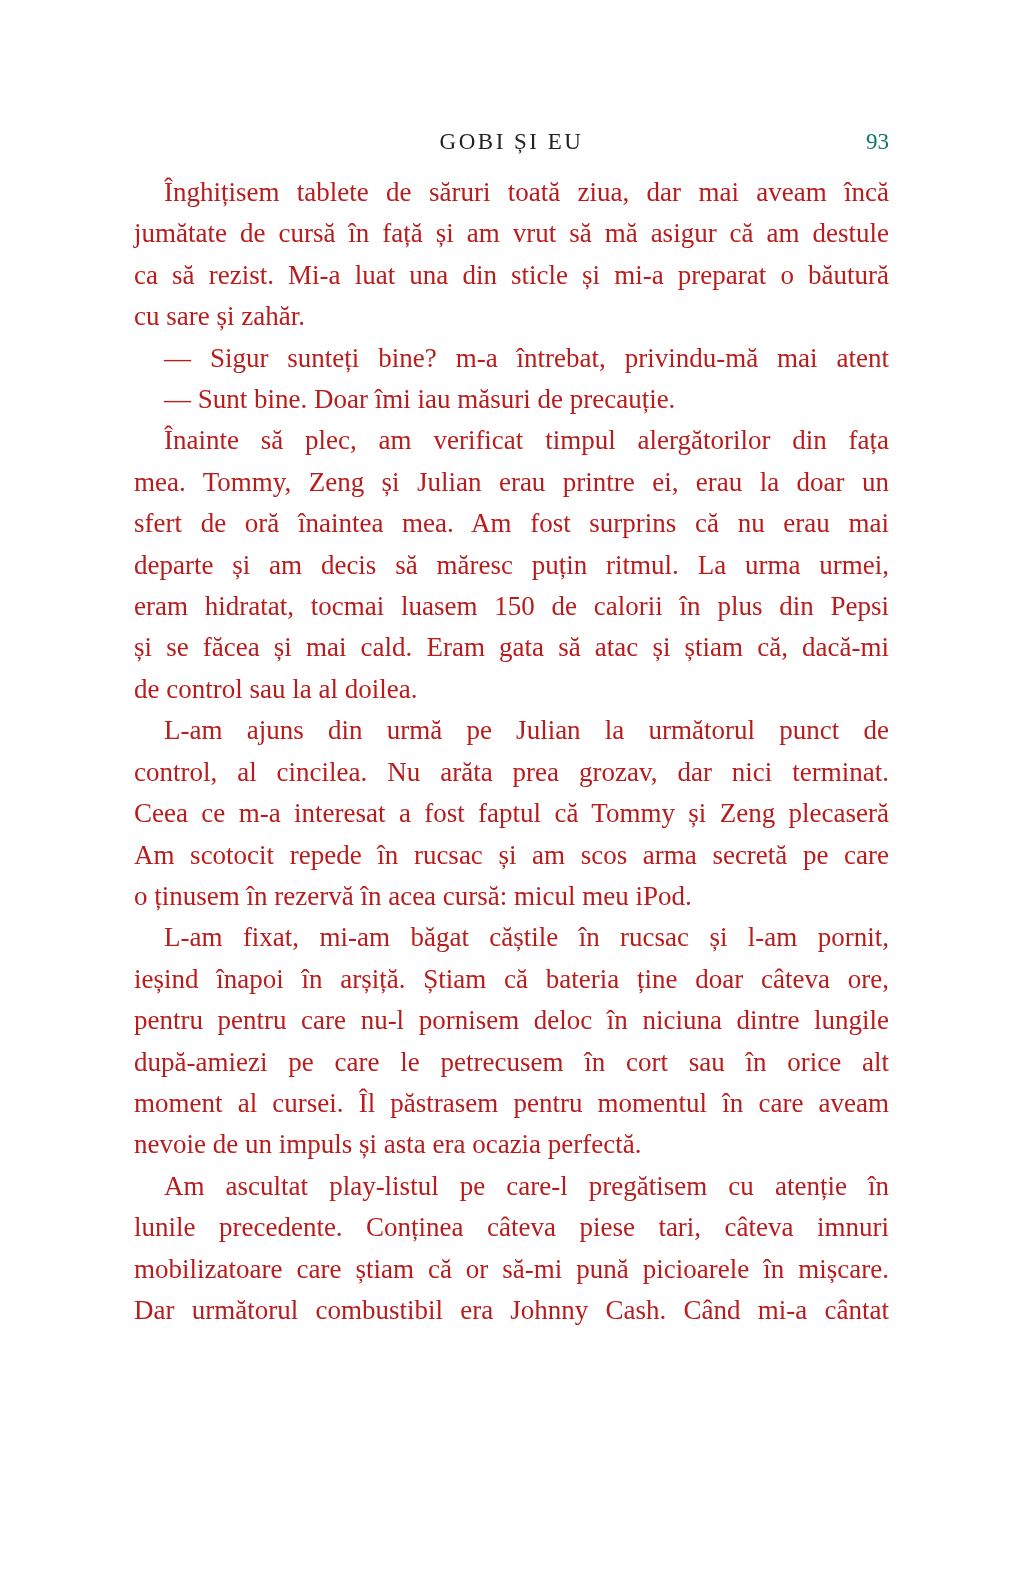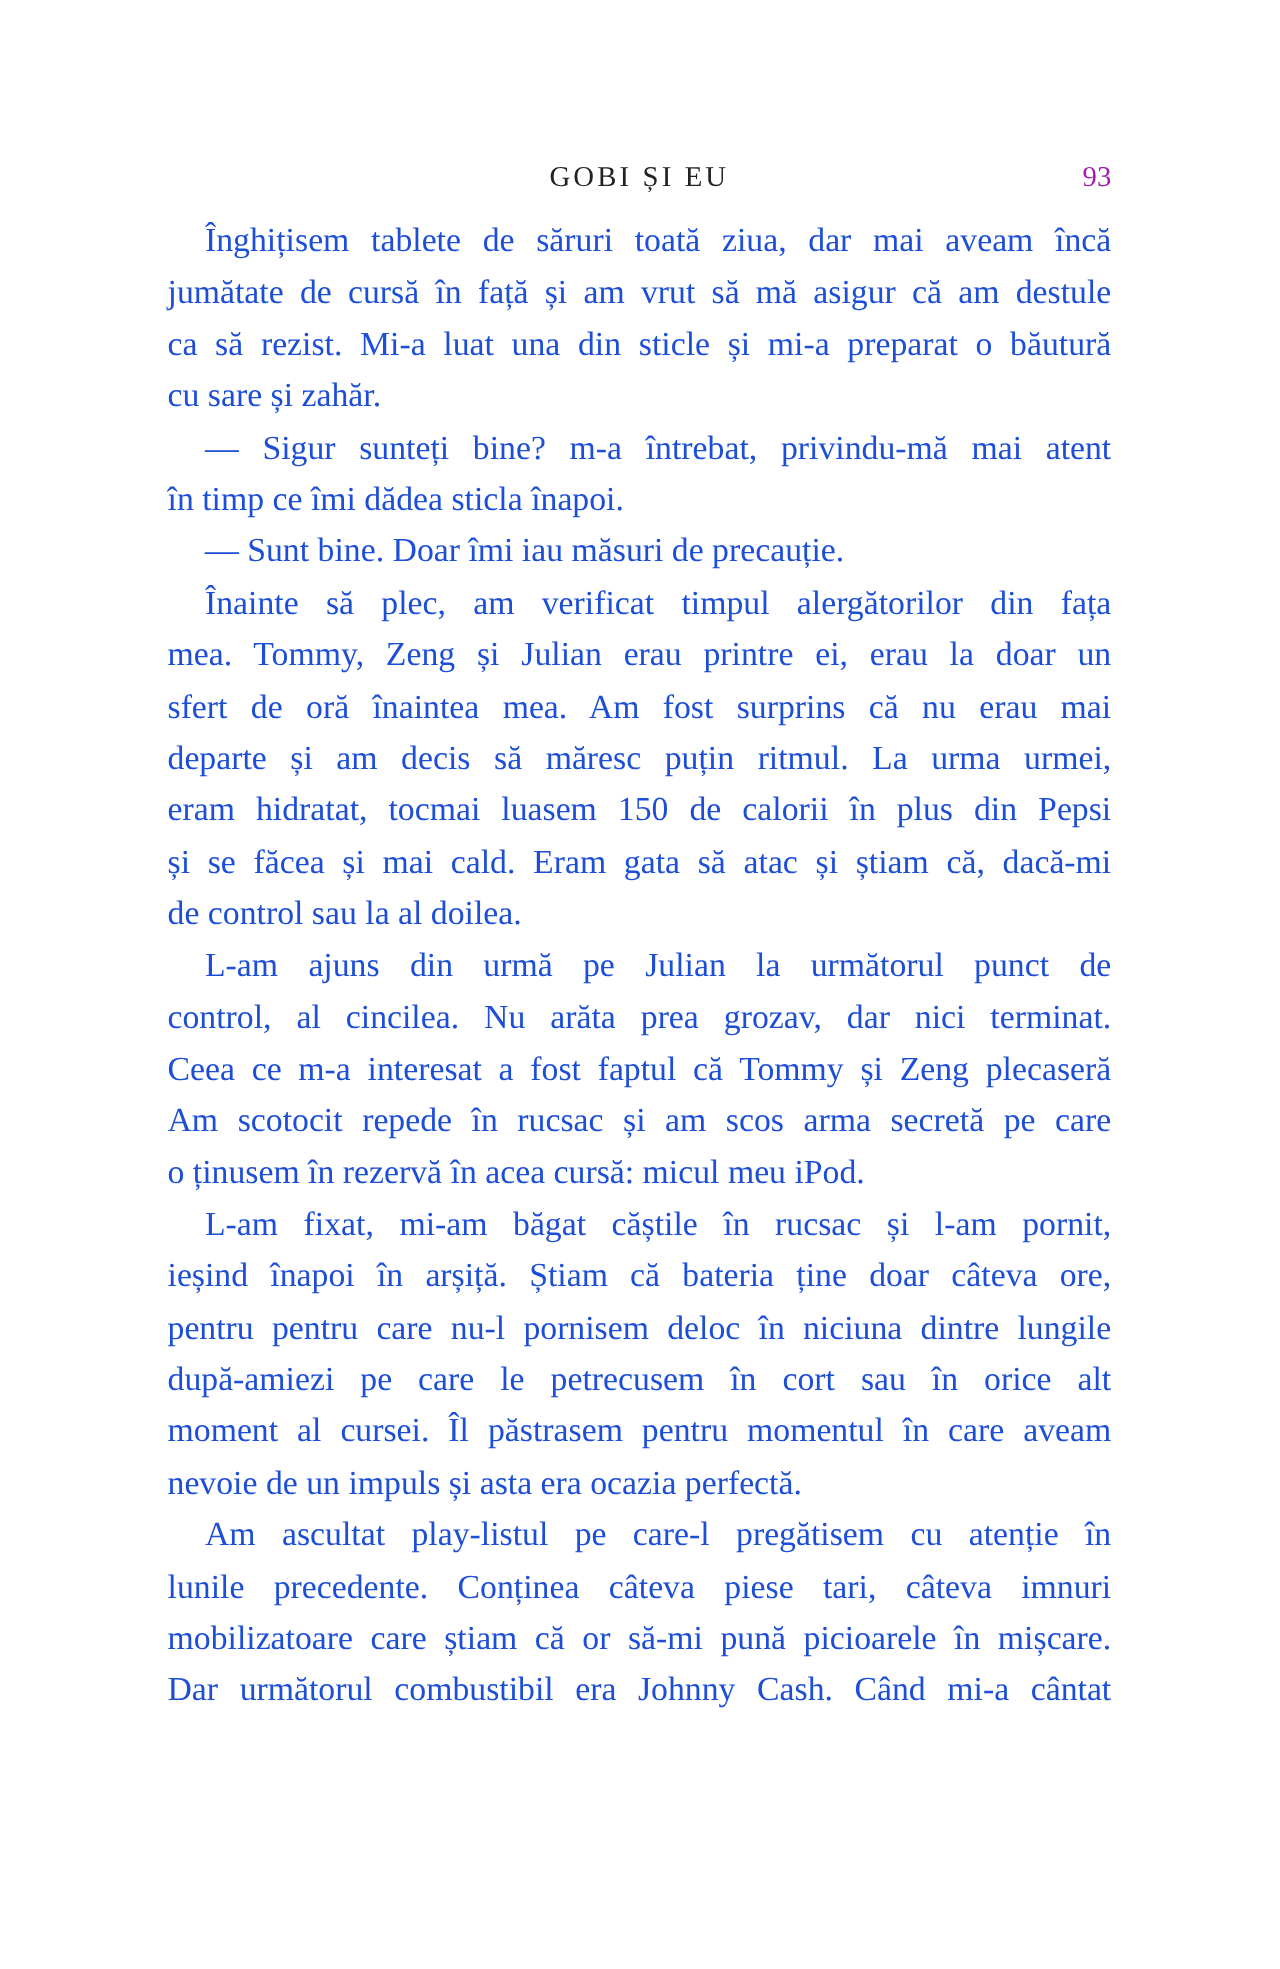--- a/index.html
+++ b/index.html
@@ -30,30 +30,30 @@
     left: 0;
     right: 0;
     text-align: center;
     letter-spacing: 2.5px;
     color: #222222;
   }
   .page-number {
     position: absolute;
     right: 0;
     top: 0;
-    color: #a21caf;
+    color: #0f766e;
   }
   .body-text {
     position: absolute;
     top: 172px;
     left: 134px;
     width: 755px;
     font-size: 27px;
     line-height: 41.4px;
-    color: #1d4ed8;
+    color: #b91c1c;
   }
   .para { margin: 0; }
   .line {
     text-align: justify;
     text-align-last: justify;
   }
   .line.first {
     text-indent: 30px;
   }
   .line.end {
@@ -70,21 +70,20 @@
   </div>
   <div class="body-text">
       <div class="para">
         <div class="line first">Înghițisem tablete de săruri toată ziua, dar mai aveam încă</div>
         <div class="line">jumătate de cursă în față și am vrut să mă asigur că am destule</div>
         <div class="line">ca să rezist. Mi-a luat una din sticle și mi-a preparat o băutură</div>
         <div class="line end">cu sare și zahăr.</div>
       </div>
       <div class="para">
         <div class="line first">— Sigur sunteți bine? m-a întrebat, privindu-mă mai atent</div>
-        <div class="line end">în timp ce îmi dădea sticla înapoi.</div>
       </div>
       <div class="para">
         <div class="line first end">— Sunt bine. Doar îmi iau măsuri de precauție.</div>
       </div>
       <div class="para">
         <div class="line first">Înainte să plec, am verificat timpul alergătorilor din fața</div>
         <div class="line">mea. Tommy, Zeng și Julian erau printre ei, erau la doar un</div>
         <div class="line">sfert de oră înaintea mea. Am fost surprins că nu erau mai</div>
         <div class="line">departe și am decis să măresc puțin ritmul. La urma urmei,</div>
         <div class="line">eram hidratat, tocmai luasem 150 de calorii în plus din Pepsi</div>

